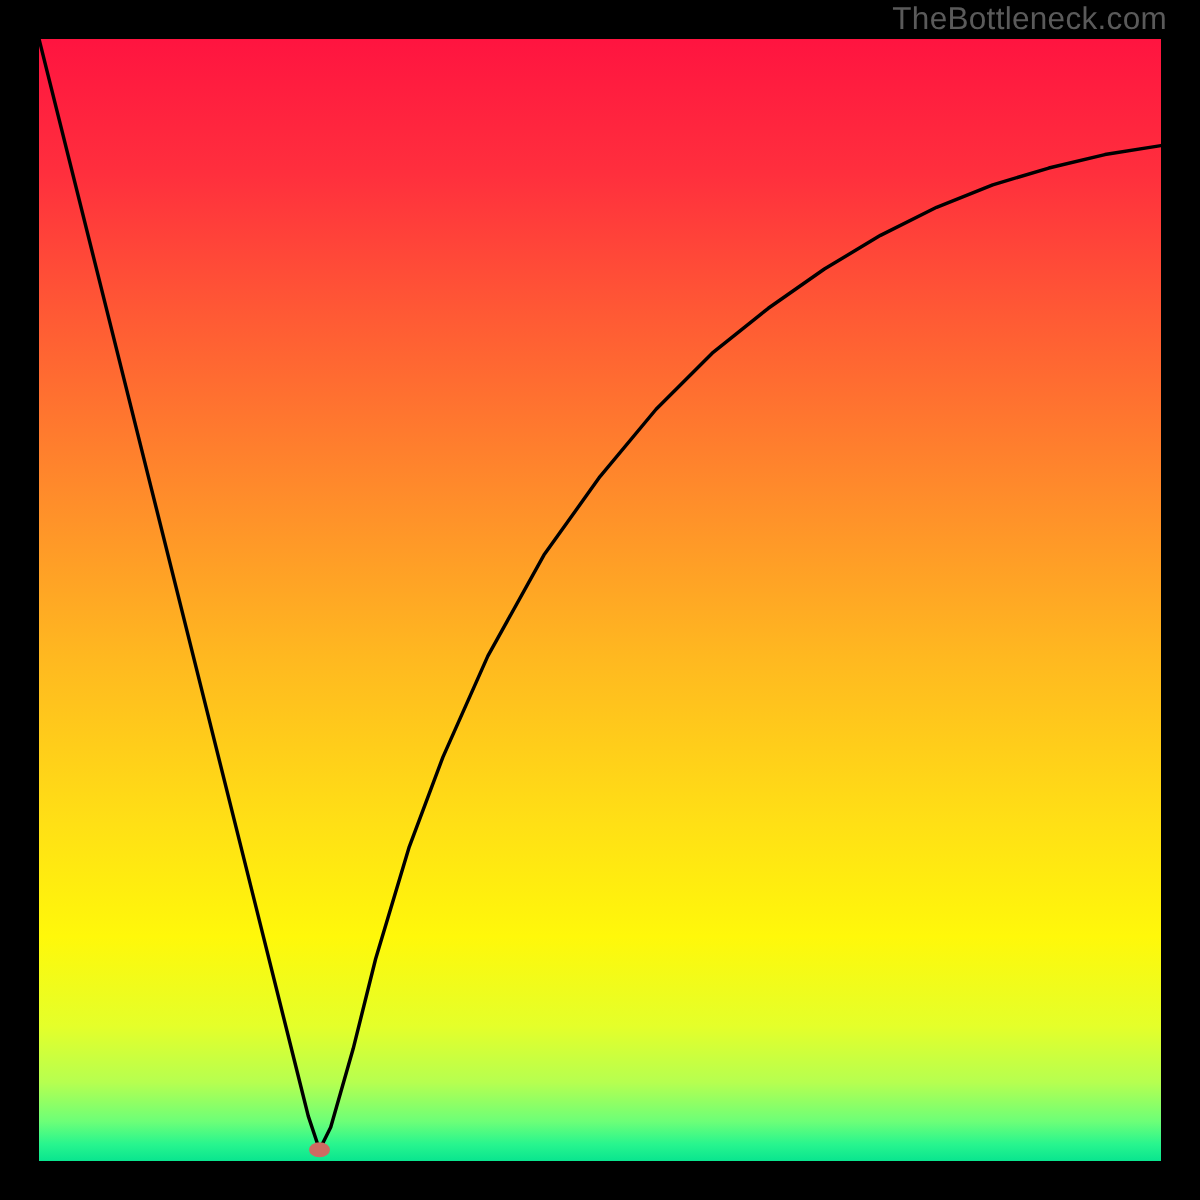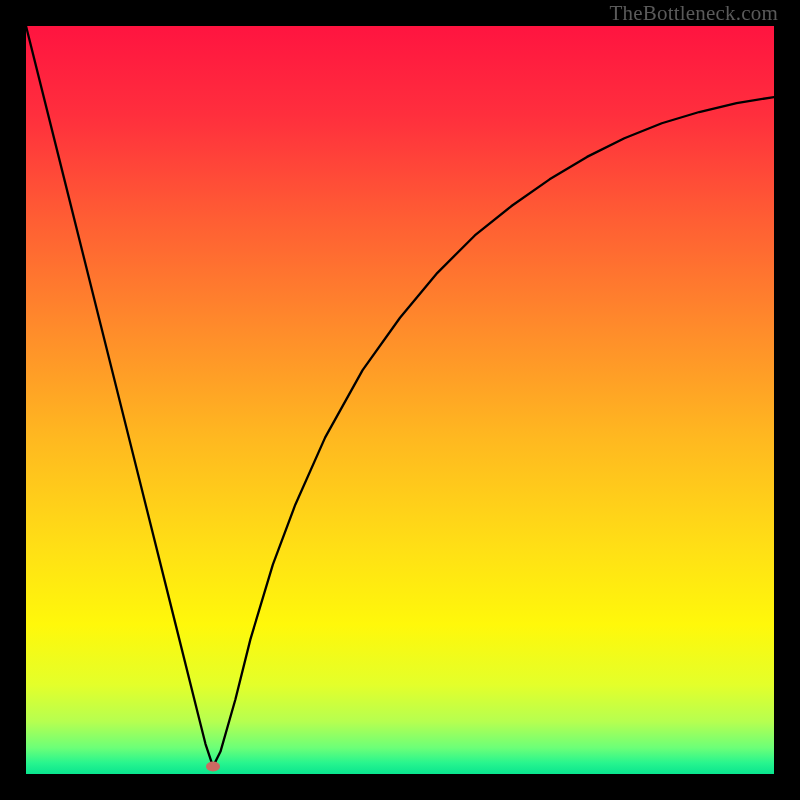--- a/index.html
+++ b/index.html
@@ -9,21 +9,20 @@
     height: 800px;
     background: #000;
     overflow: hidden;
     font-family: Arial, Helvetica, sans-serif;
   }
   .outer {
     position: relative;
     width: 784px;
     height: 800px;
     background: #000;
-    font-family: Liberation Serif, serif;
   }
   .watermark {
     position: absolute;
     top: 1px;
     right: 6px;
     color: #5a5a5a;
     font-size: 21px;
     font-weight: 400;
     letter-spacing: 0.2px;
     z-index: 5;

